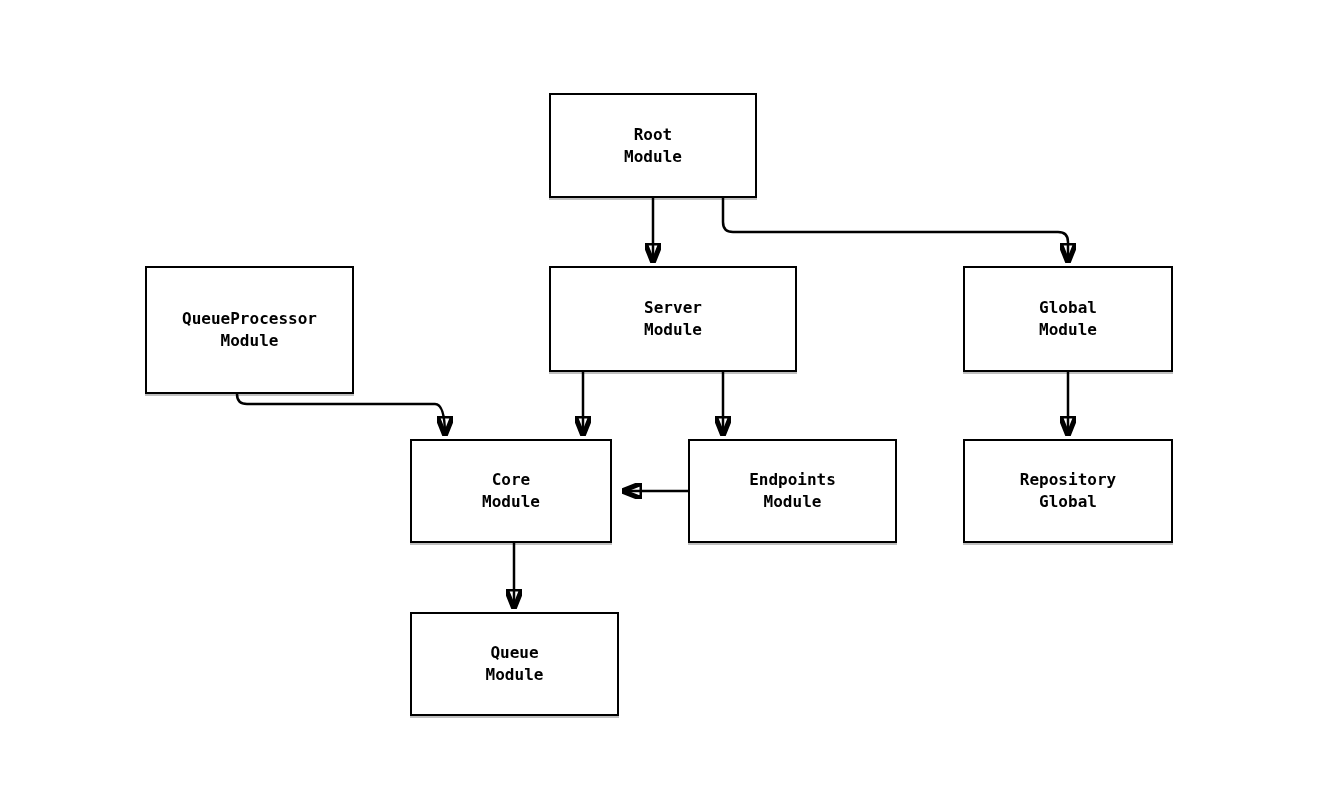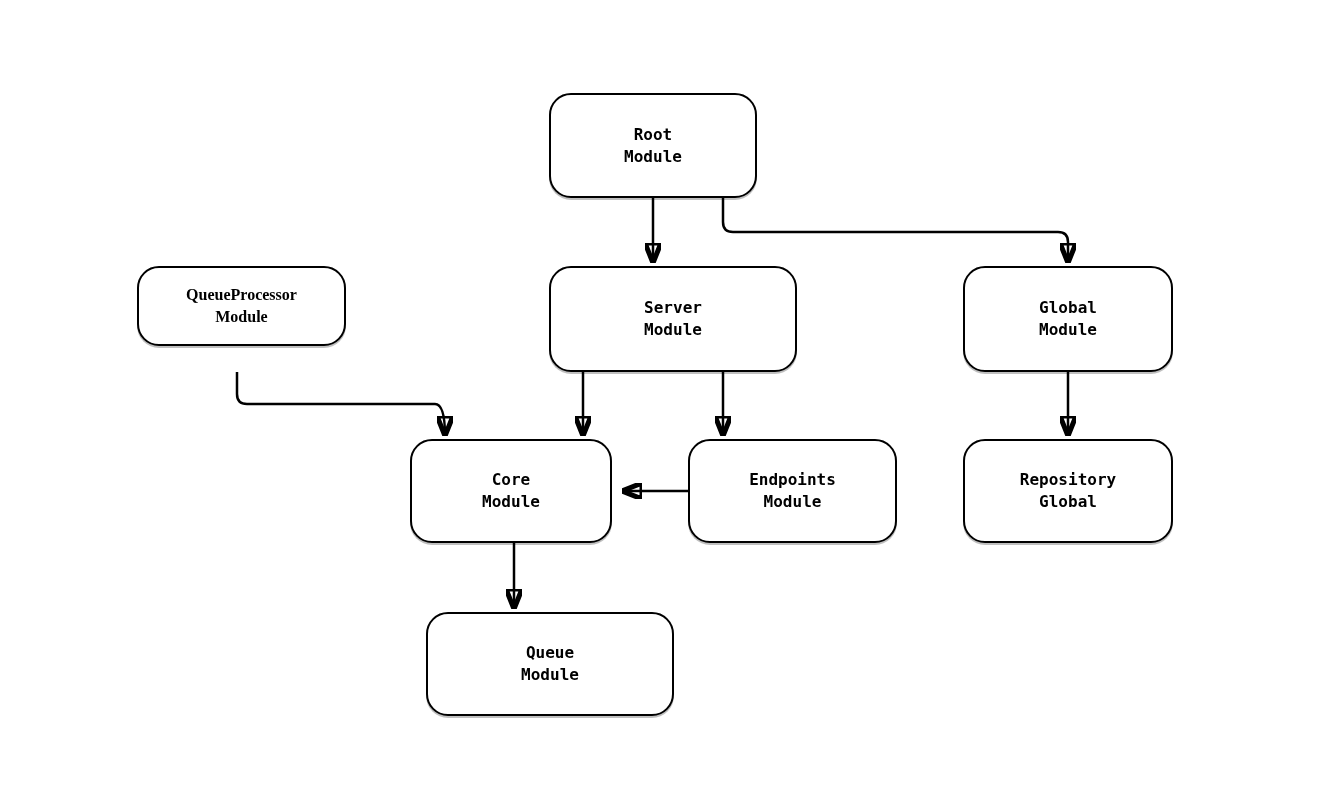--- a/index.html
+++ b/index.html
@@ -26,21 +26,21 @@
     fill: none;
     stroke: #000000;
     stroke-width: 2.5;
     stroke-linecap: butt;
   }
   .node {
     position: absolute;
     box-sizing: border-box;
     background: #ffffff;
     border: 2.5px solid #000000;
-    border-radius: 22px;
+    border-radius: 0;
     display: flex;
     align-items: center;
     justify-content: center;
     box-shadow: 0 2px 0 rgba(0,0,0,0.25);
   }
   .node .label {
     font-weight: bold;
     font-size: 16px;
     line-height: 22px;
     color: #000000;
@@ -68,21 +68,21 @@
     <path d="M 688 491 L 622 491" marker-end="url(#arrowhead)"></path>
     <path d="M 1068 372 L 1068 436" marker-end="url(#arrowhead)"></path>
     <path d="M 514 543 L 514 609" marker-end="url(#arrowhead)"></path>
   </svg>
 
   <div class="node" style="left:549px; top:93px; width:208px; height:105px;">
     <span class="label">Root
 Module</span>
   </div>
 
-  <div class="node" style="left:137px; top:266px; width:209px; height:80px;font-family:Liberation Serif, serif;">
+  <div class="node" style="left:145px; top:266px; width:209px; height:128px;">
     <span class="label">QueueProcessor
 Module</span>
   </div>
 
   <div class="node" style="left:549px; top:266px; width:248px; height:106px;">
     <span class="label">Server
 Module</span>
   </div>
 
   <div class="node" style="left:963px; top:266px; width:210px; height:106px;">
@@ -98,18 +98,18 @@
   <div class="node" style="left:688px; top:439px; width:209px; height:104px;">
     <span class="label">Endpoints
 Module</span>
   </div>
 
   <div class="node" style="left:963px; top:439px; width:210px; height:104px;">
     <span class="label">Repository
 Global</span>
   </div>
 
-  <div class="node" style="left:426px; top:612px; width:248px; height:104px;">
+  <div class="node" style="left:410px; top:612px; width:209px; height:104px;">
     <span class="label">Queue
 Module</span>
   </div>
 
 </div>
 
 </body></html>

